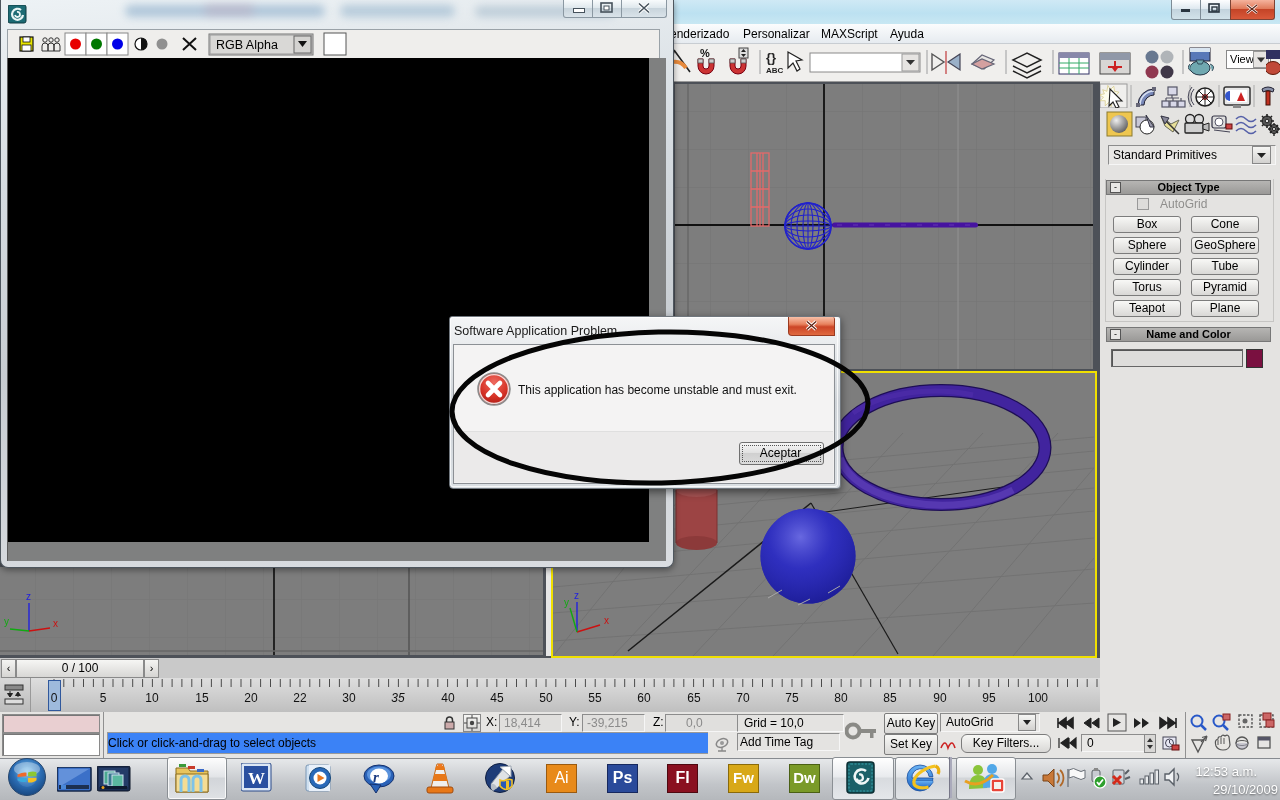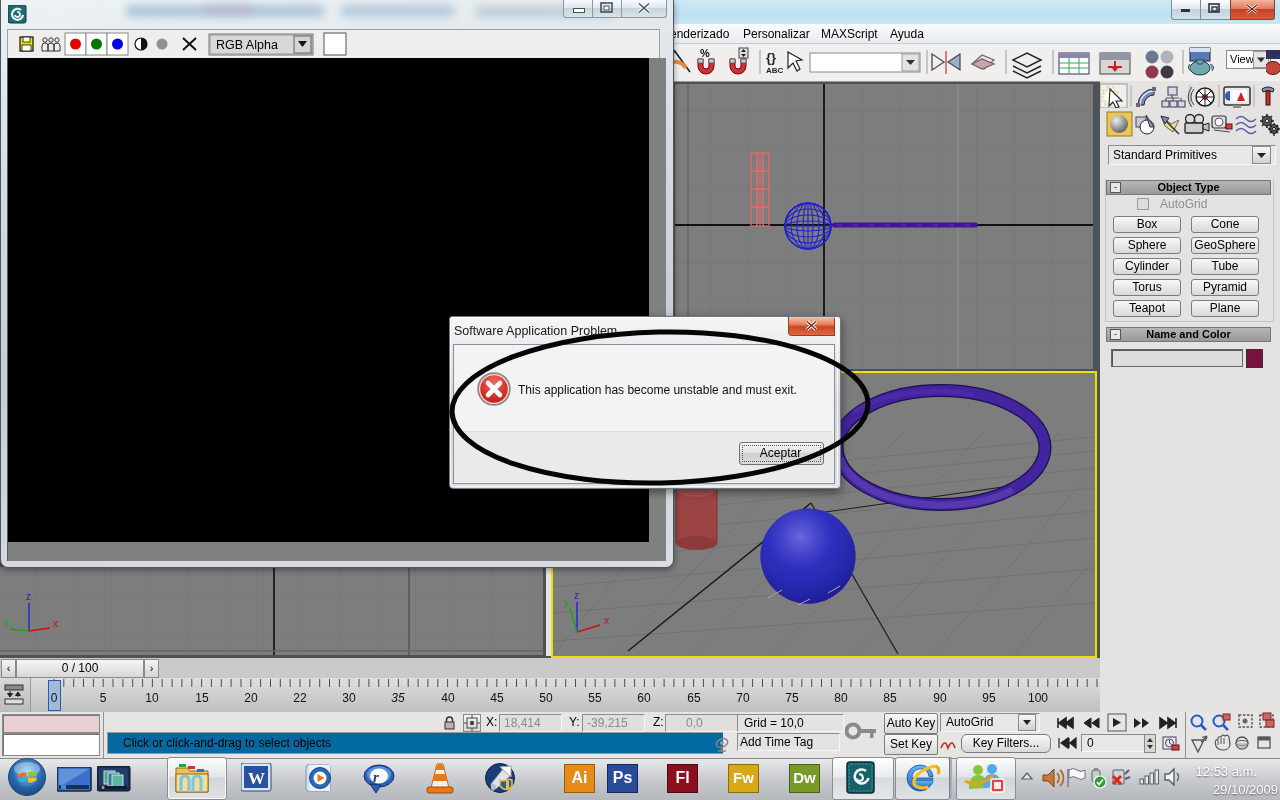--- a/index.html
+++ b/index.html
@@ -518,21 +518,21 @@
       <span class="abs" style="left:875px;top:13px;width:30px;text-align:center;font-size:12px;color:#111;">85</span>
       <span class="abs" style="left:925px;top:13px;width:30px;text-align:center;font-size:12px;color:#111;">90</span>
       <span class="abs" style="left:974px;top:13px;width:30px;text-align:center;font-size:12px;color:#111;">95</span>
       <span class="abs" style="left:1023px;top:13px;width:30px;text-align:center;font-size:12px;color:#111;">100</span>
 
   </div>
   <div class="abs" id="statusbar">
     <div class="abs" style="left:103px;top:0px;width:1px;height:46px;background:#909090;"></div>
     <div class="abs" style="left:2px;top:2px;width:96px;height:17px;background:#e9cfd1;border:1px solid #8a8a8a;box-shadow:inset 1px 1px 0 #777;"></div>
     <div class="abs" style="left:2px;top:21px;width:96px;height:21px;background:#fff;border:1px solid #8a8a8a;box-shadow:inset 1px 1px 0 #777;"></div>
-    <div class="abs" style="left:107px;top:20px;width:600px;height:20px;border:1px solid #999;border-right:none;background:#0369a1;font-size:12px;line-height:20px;padding-left:15px;">Click or click-and-drag to select objects</div>
+    <div class="abs" style="left:107px;top:20px;width:600px;height:20px;border:1px solid #999;border-right:none;background:#3b82f6;font-size:12px;line-height:20px;padding-left:0;">Click or click-and-drag to select objects</div>
     <svg class="abs" style="left:442px;top:3px;" width="16" height="16">
         <rect x="3" y="7" width="9" height="7" fill="#caa" stroke="#333"></rect>
         <path d="M4.5 7 v-2 a3 3 0 0 1 6 0 v2" fill="none" stroke="#333" stroke-width="1.5"></path>
       </svg>
     <div class="abs" style="left:463px;top:2px;width:16px;height:16px;background:linear-gradient(#f6f6f4,#d8d7d5);border:1px solid #888;"><svg width="16" height="16">
           <rect x="3" y="3" width="10" height="10" fill="none" stroke="#444"></rect>
           <circle cx="8" cy="8" r="2.2" fill="#444"></circle>
           <path d="M8 0 l0 3 M8 13 l0 3 M0 8 l3 0 M13 8 l3 0" stroke="#444"></path>
         </svg></div>
     <div class="abs" style="left:486px;top:3px;font-size:12px;">X:</div>
@@ -823,21 +823,21 @@
       <circle cx="16" cy="15" r="14.5" fill="#1e3c78" stroke="#101f42"></circle>
       <path d="M7 21 L19 6 l7 7 -13 12 q-4 1 -6 -4 z" fill="#dfe2e6" stroke="#8a94a2"></path>
       <path d="M16 4 l11 -1 0 11 z" fill="#fff" stroke="#9aa4b0"></path>
       <path d="M7 21 q4 -1 6 4 l-4 3 q-3 -2 -2 -7 z" fill="#b8bec6"></path>
       <g transform="translate(16,16)">
         <path d="M6 1 q3 -1.5 6 0 l0 6 q-3 3.5 -6 3.5 q-3 0 -6 -3.5 l0 -6 q3 1.5 6 0 z" fill="#2858b8" stroke="#f0c028" stroke-width="1.6"></path>
         <path d="M6 1 q1.5 0.8 3 0.5 l0 7 q-1.5 1.5 -3 2 z" fill="#f0c028"></path>
       </g>
     </svg>
 
-    <div class="abs" style="left:564px;top:5px;width:29px;height:27px;background:#e88a1a;border:1px solid #9a5a10;color:#fff;font-size:16px;font-weight:bold;text-align:center;line-height:26px;">Ai</div>
+    <div class="abs" style="left:546px;top:5px;width:29px;height:27px;background:#e88a1a;border:1px solid #9a5a10;color:#fff;font-size:16px;font-weight:normal;text-align:center;line-height:26px;">Ai</div>
 
     <div class="abs" style="left:607px;top:5px;width:29px;height:27px;background:#2a4a9a;border:1px solid #16285e;color:#fff;font-size:16px;font-weight:bold;text-align:center;line-height:26px;">Ps</div>
 
     <div class="abs" style="left:667px;top:5px;width:29px;height:27px;background:#8a1020;border:1px solid #4e0810;color:#fff;font-size:16px;font-weight:bold;text-align:center;line-height:26px;">Fl</div>
 
     <div class="abs" style="left:728px;top:5px;width:29px;height:27px;background:#d8a818;border:1px solid #8a6a0a;color:#fff;font-size:15px;font-weight:bold;text-align:center;line-height:26px;">Fw</div>
 
     <div class="abs" style="left:789px;top:5px;width:29px;height:27px;background:#7a9a28;border:1px solid #4a6014;color:#fff;font-size:15px;font-weight:bold;text-align:center;line-height:26px;">Dw</div>
 
     <div class="abs" style="left:832px;top:-2px;width:60px;height:41px;background:linear-gradient(#ffffff,#e9ebee 45%,#d8dbdf 50%,#e4e7ea);border:1px solid #8a8f94;border-radius:3px;"></div>

